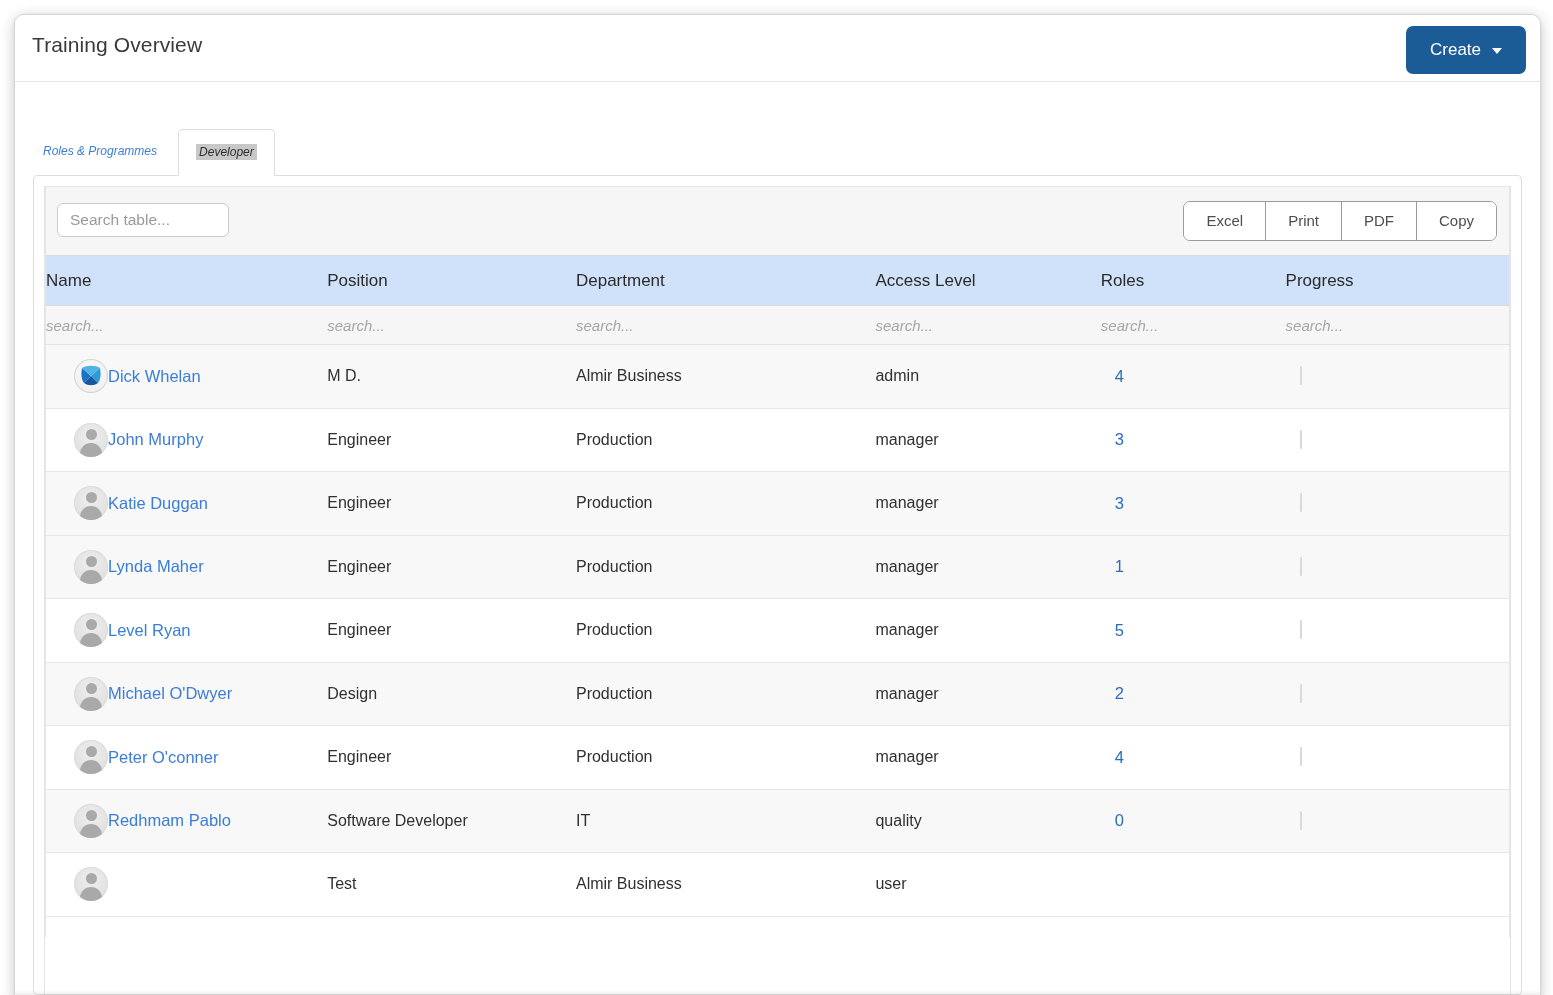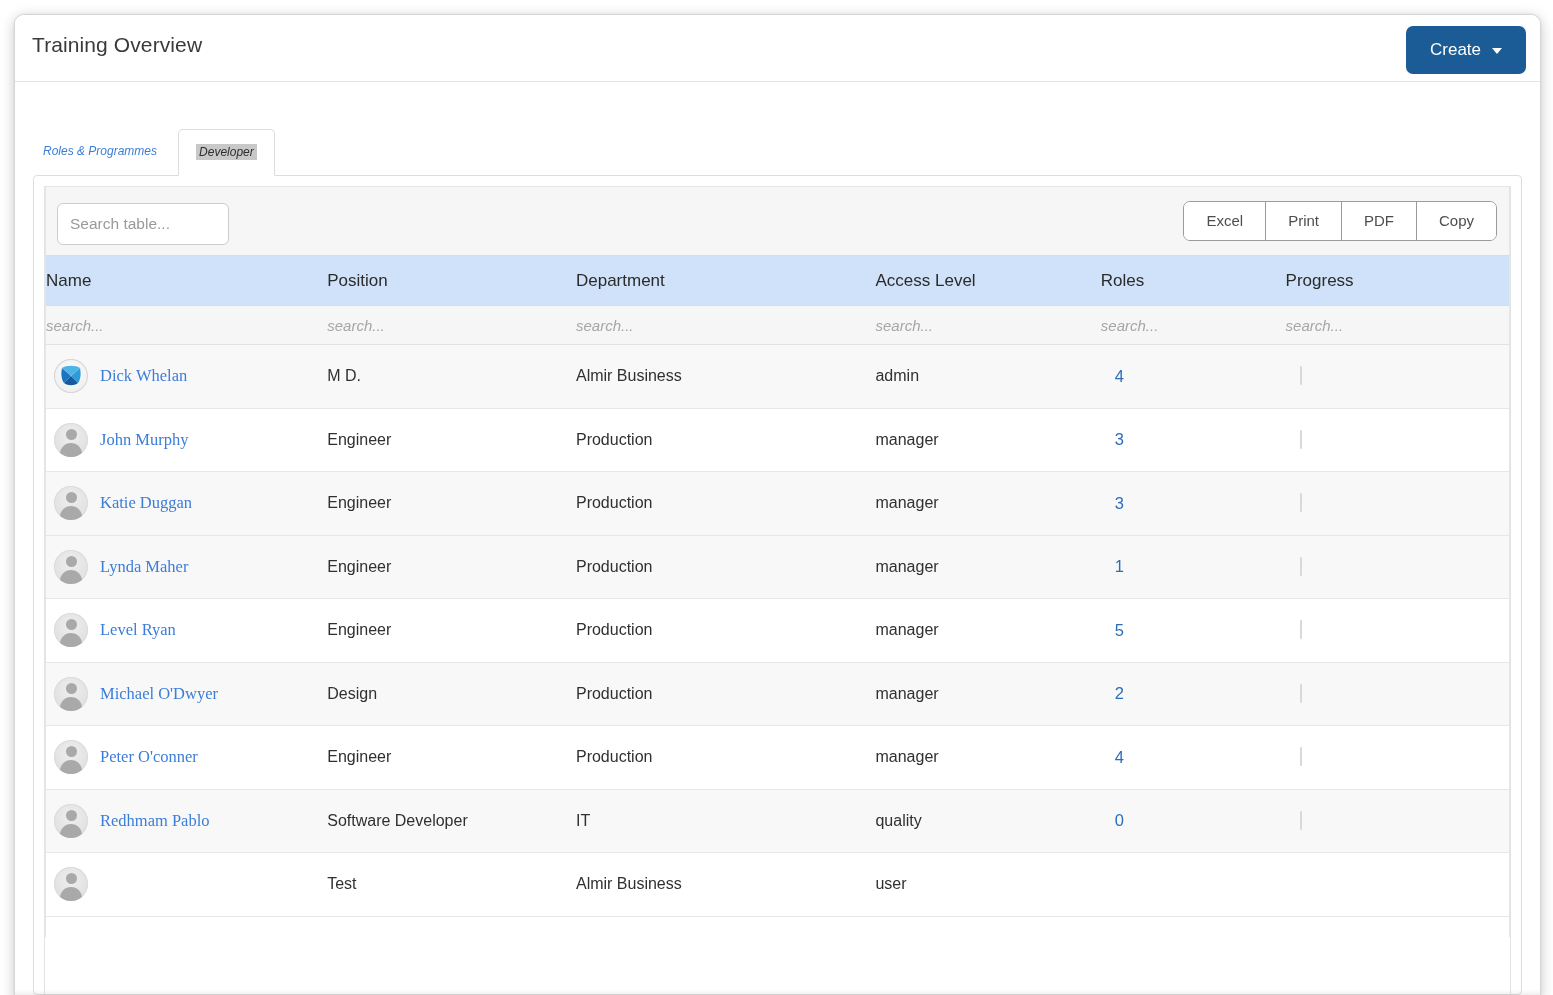--- a/index.html
+++ b/index.html
@@ -135,21 +135,21 @@
     background: #f6f6f6;
     border: 1px solid #e6e6e6;
     border-bottom: none;
     height: 68px;
   }
   .search-table-input {
     position: absolute;
     left: 11px;
     top: 16px;
     width: 172px;
-    height: 42px;
+    height: 34px;
     padding: 0 12px;
     border: 1px solid #cccccc;
     border-radius: 6px;
     background: #ffffff;
     font-size: 15.5px;
     font-family: "Liberation Sans", sans-serif;
     color: #333;
     box-sizing: border-box;
   }
   .search-table-input::placeholder { color: #9a9a9a; }
@@ -222,23 +222,21 @@
   .col-name   { width: 277px; }
   .col-pos    { width: 245px; }
   .col-dept   { width: 295px; }
   .col-access { width: 222px; }
   .col-roles  { width: 182px; }
   .col-prog   { width: 220px; }
 
   .name-cell {
     display: flex;
     align-items: center;
-    gap: 12px;
-    padding-left: 8px;
-    font-family: Liberation Serif, serif;
+    padding-left: 28px;
   }
   .avatar {
     width: 34px; height: 34px;
     border-radius: 50%;
     flex: none;
     position: relative;
     overflow: hidden;
   }
   .avatar.default {
     background: radial-gradient(circle at 50% 38%, #efefef 0%, #e2e2e2 65%, #d2d2d2 100%);

